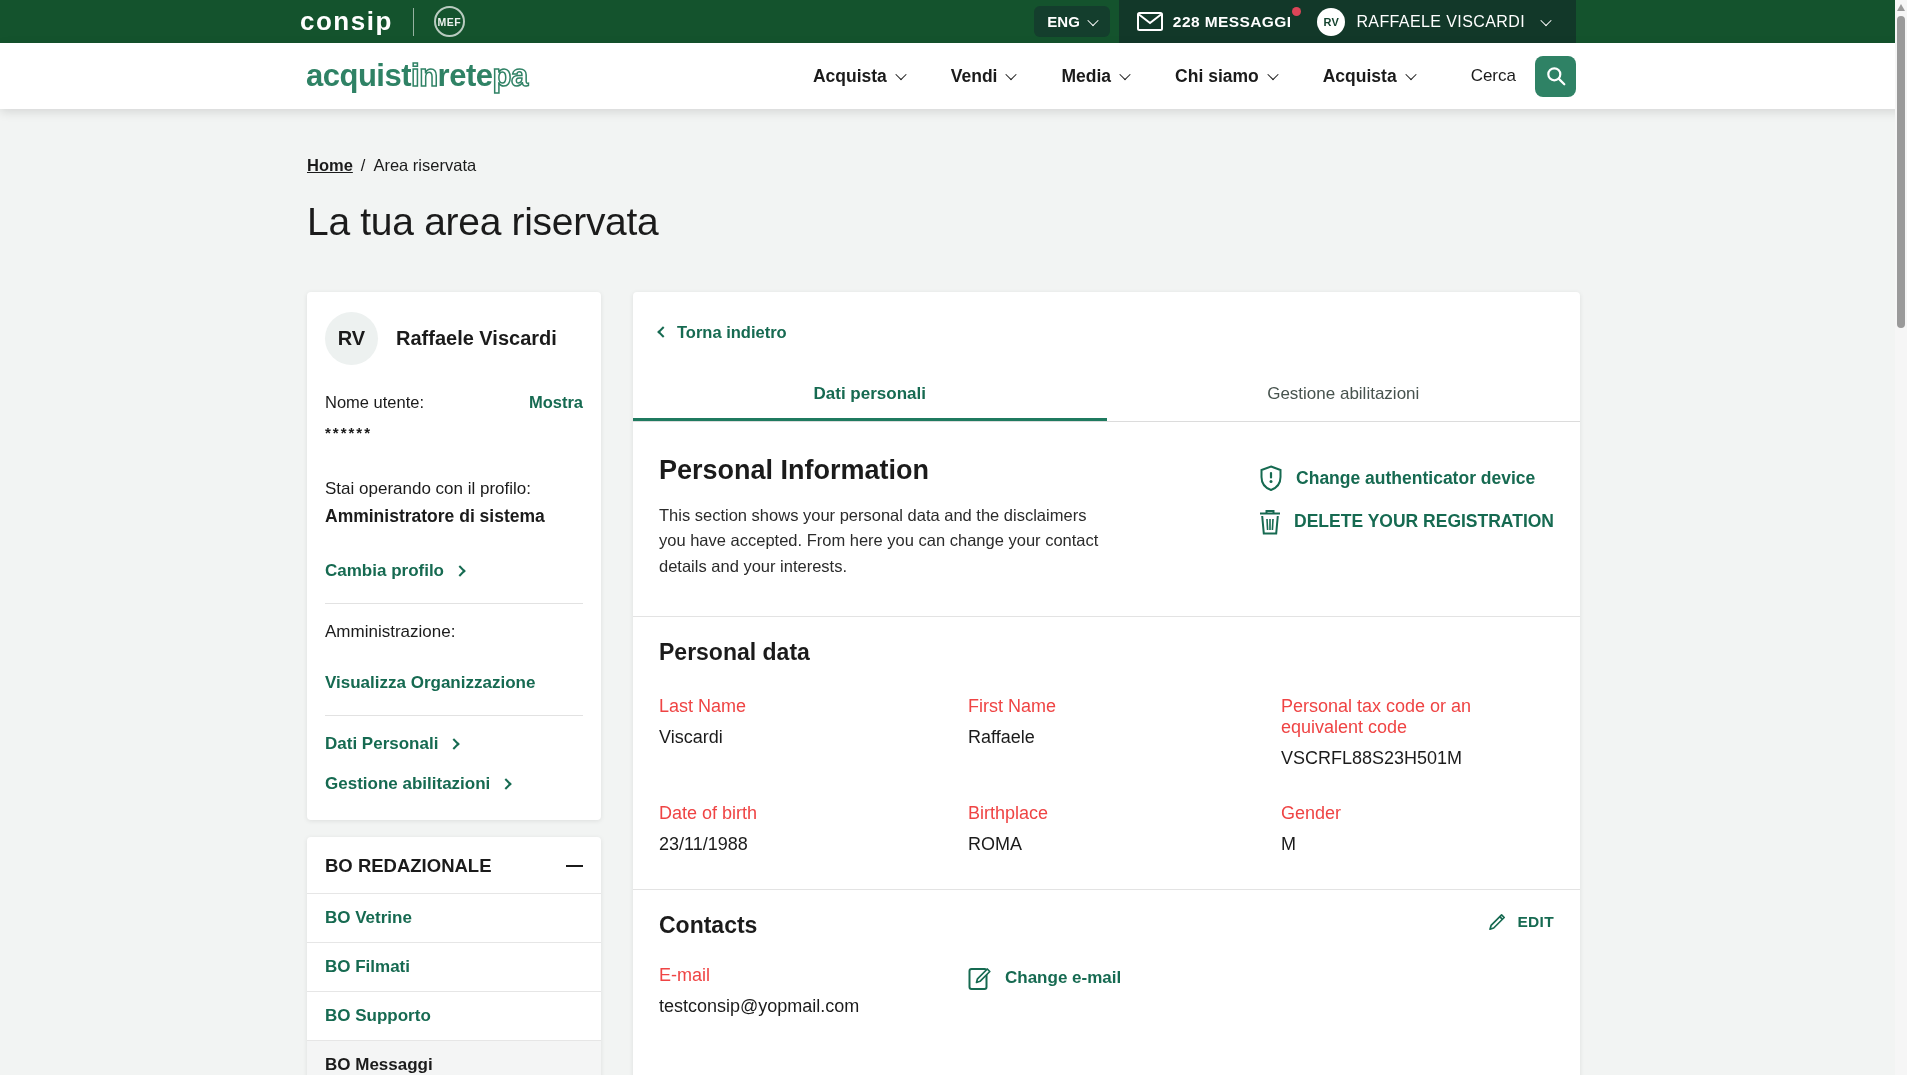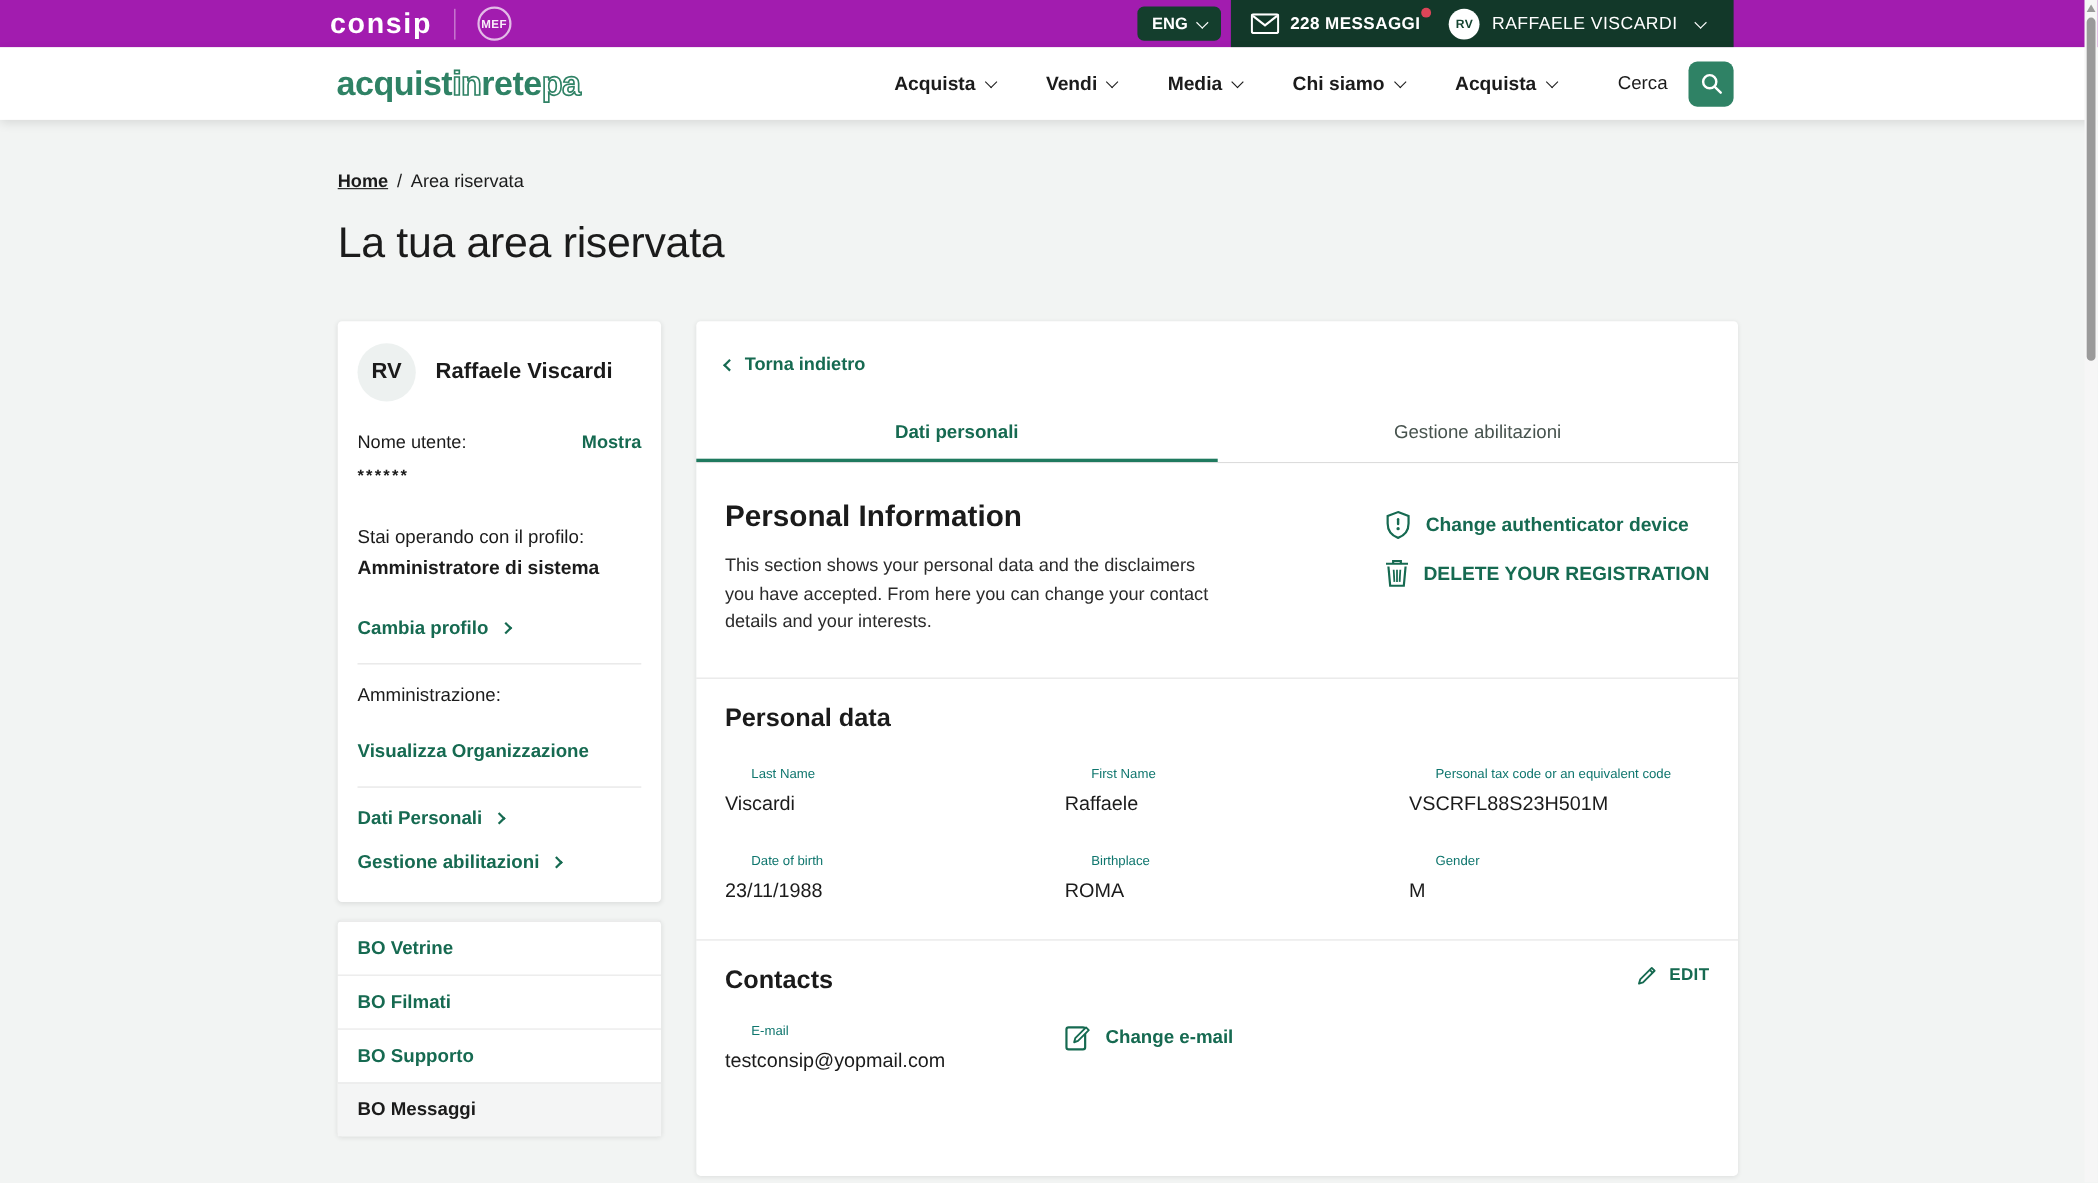--- a/index.html
+++ b/index.html
@@ -1,20 +1,20 @@
 <!DOCTYPE html>
 <html><head>
 <meta charset="utf-8">
 <style>
   * { box-sizing: border-box; margin: 0; padding: 0; }
   html,body { width:1907px; height:1075px; overflow:hidden; }
   body { font-family:"Liberation Sans","DejaVu Sans",sans-serif; background:#f2f4f3; color:#1b1b1b; position:relative; }
 
   
-  .topbar { height:43px; background:#a21caf; display:flex; align-items:stretch; color:#fff; }
+  .topbar { height:43px; background:#14532d; display:flex; align-items:stretch; color:#fff; }
   .topbar-left { margin-left:300px; display:flex; align-items:center; gap:20px; }
   .consip-logo { font-size:26px; font-weight:700; letter-spacing:1.5px; color:#fff; }
   .logo-divider { width:1px; height:28px; background:rgba(255,255,255,.55); }
   .mef-logo { width:31px; height:31px; border:2px solid rgba(255,255,255,.7); border-radius:50%; display:flex; align-items:center; justify-content:center; font-size:10.5px; font-weight:600; color:rgba(255,255,255,.92); letter-spacing:.5px; }
   .topbar-right { margin-left:auto; display:flex; align-items:stretch; margin-right:331px; }
   .lang-btn { align-self:center; background:#143E2D; border-radius:6px; height:31px; padding:0 13px; display:flex; align-items:center; gap:9px; font-weight:700; font-size:15px; margin-right:9px; cursor:pointer; }
   .dark-section { background:#123829; display:flex; align-items:center; }
   .messages { display:flex; align-items:center; gap:10px; padding:0 26px 0 18px; position:relative; font-weight:600; font-size:15.5px; letter-spacing:.4px; height:100%; cursor:pointer; }
   .msg-dot { position:absolute; top:7px; right:16px; width:9px; height:9px; border-radius:50%; background:#DC4558; }
   .user-chip { display:flex; align-items:center; gap:11px; padding-right:26px; height:100%; cursor:pointer; font-weight:500; font-size:16px; letter-spacing:.4px; }
@@ -81,21 +81,21 @@
   .pi-actions { display:flex; flex-direction:column; gap:17px; align-items:flex-start; padding-top:10px; }
   .action-link { color:#166A51; font-weight:700; font-size:17.5px; display:flex; align-items:center; gap:13px; cursor:pointer; }
 
   .divider { height:1px; background:#e3e3e3; }
 
   .data-section { padding:22px 26px 34px; }
   .section-head { display:flex; justify-content:space-between; align-items:flex-start; }
   .section-title { font-size:23px; font-weight:700; color:#1b1b1b; }
   .edit-link { color:#166A51; font-weight:700; font-size:15.5px; display:flex; align-items:center; gap:10px; cursor:pointer; letter-spacing:.3px; }
   .fields-grid { display:grid; grid-template-columns:309px 313px 1fr; row-gap:34px; margin-top:30px; }
-  .lbl { font-size:12px; font-weight:500; color:#0f766e;margin-left:24px; }
+  .lbl { font-size:18px; font-weight:500; color:#ef4444; }
   .val { font-size:18px; color:#1b1b1b; margin-top:10px; }
   .change-email { display:flex; align-items:center; gap:12px; color:#166A51; font-weight:700; font-size:17px; cursor:pointer; }
 
   
   .scrollbar { position:absolute; top:0; right:0; width:12px; height:1075px; background:#f6f6f6; z-index:50; }
   .scroll-up { position:absolute; top:4px; left:2px; width:0; height:0; border-left:4px solid transparent; border-right:4px solid transparent; border-bottom:7px solid #9a9a9a; cursor:pointer; }
   .scroll-thumb { position:absolute; top:16px; left:2px; width:8px; height:312px; border-radius:5px; background:#9a9a9a; cursor:grab; }
 
   svg { display:block; }
 </style>
@@ -218,20 +218,24 @@
         </div>
         <div style="margin-top:20px;">
           <span class="green-link">
             <span>Gestione abilitazioni</span>
             <span class="chv right"></span>
           </span>
         </div>
       </div>
 
       <div class="card">
+        <div class="bo-header">
+          <span>BO REDAZIONALE</span>
+          <span class="minus-icon"></span>
+        </div>
         <div class="bo-item">BO Vetrine</div>
         <div class="bo-item">BO Filmati</div>
         <div class="bo-item">BO Supporto</div>
         <div class="bo-item active">BO Messaggi</div>
 
       </div>
     </aside>
 
     <section class="card main-card">
 

